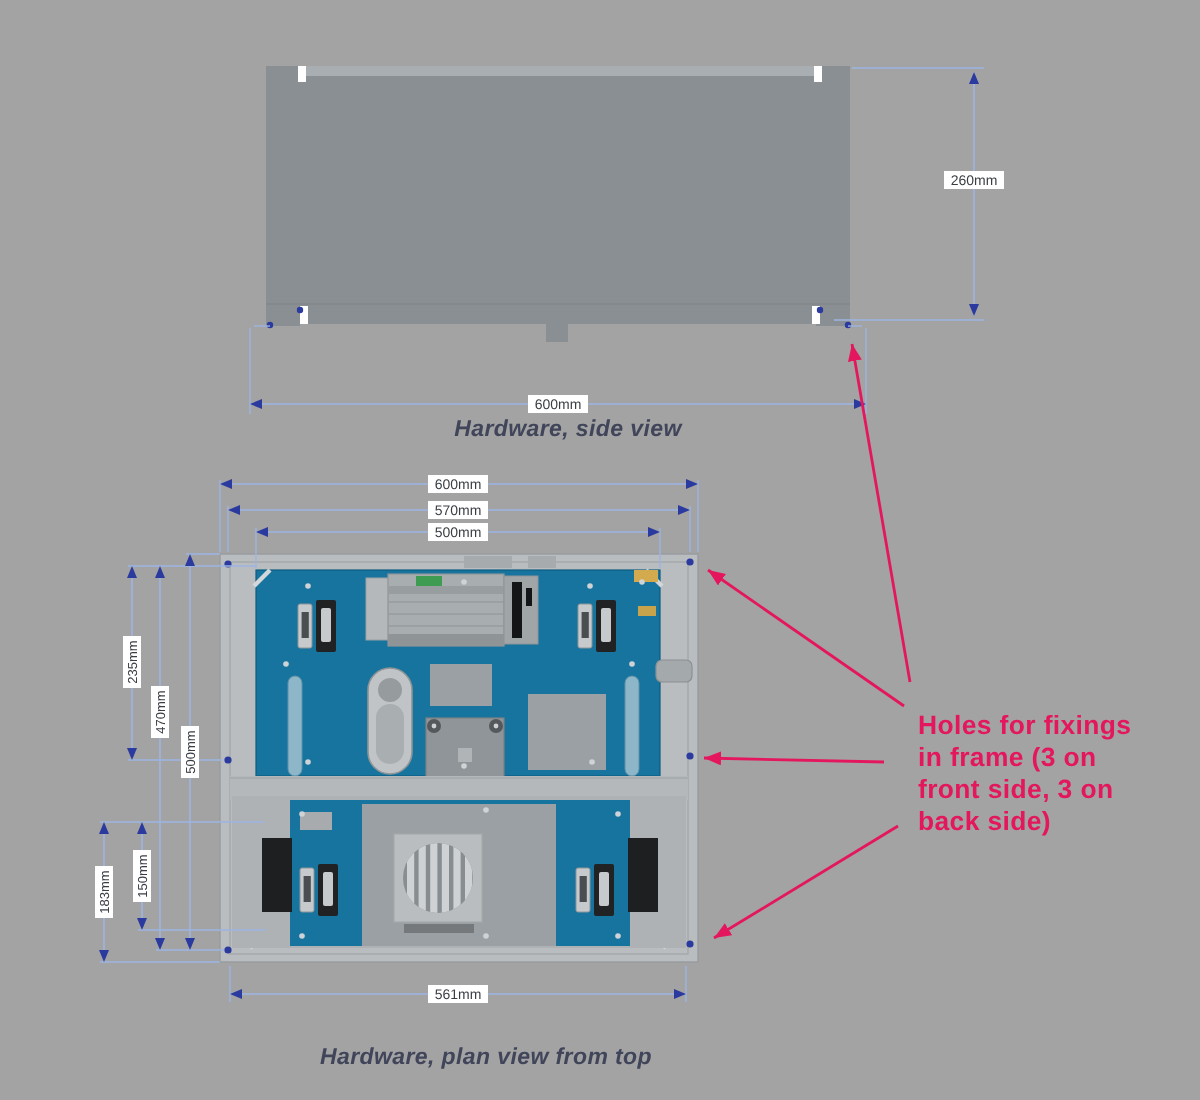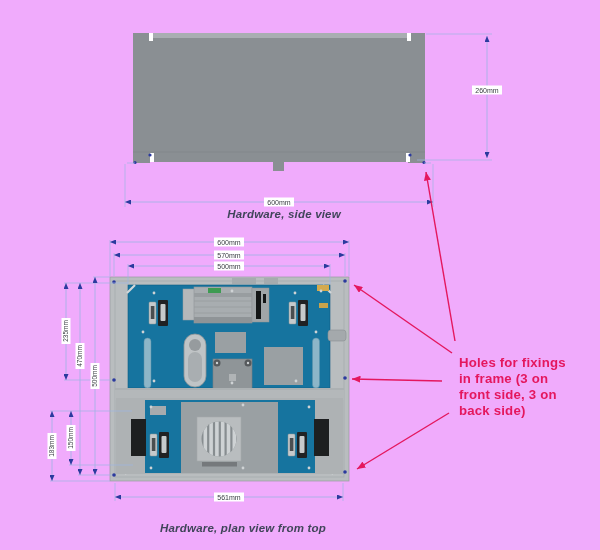--- a/index.html
+++ b/index.html
@@ -1,16 +1,16 @@
 <!DOCTYPE html>
 <html><head>
 <meta charset="utf-8">
 <style>
   html,body{margin:0;padding:0;background:#ffffff;}
-  .stage{width:600px;height:550px;position:relative;background:#f0abfc;overflow:hidden;
+  .stage{width:600px;height:550px;position:relative;background:#a3a3a3;overflow:hidden;
          font-family:"Liberation Sans", sans-serif;}
   svg text{font-family:"Liberation Sans", sans-serif;}
   .dim-label{font-size:7px;fill:#3a3e44;}
   .dim-label-v{font-size:6.5px;fill:#3a3e44;}
   .caption{font-size:11.5px;font-style:italic;font-weight:600;fill:#40455a;letter-spacing:.2px;}
   .annot{font-size:13.2px;font-weight:bold;letter-spacing:.2px;}
 </style>
 </head>
 <body>
 

